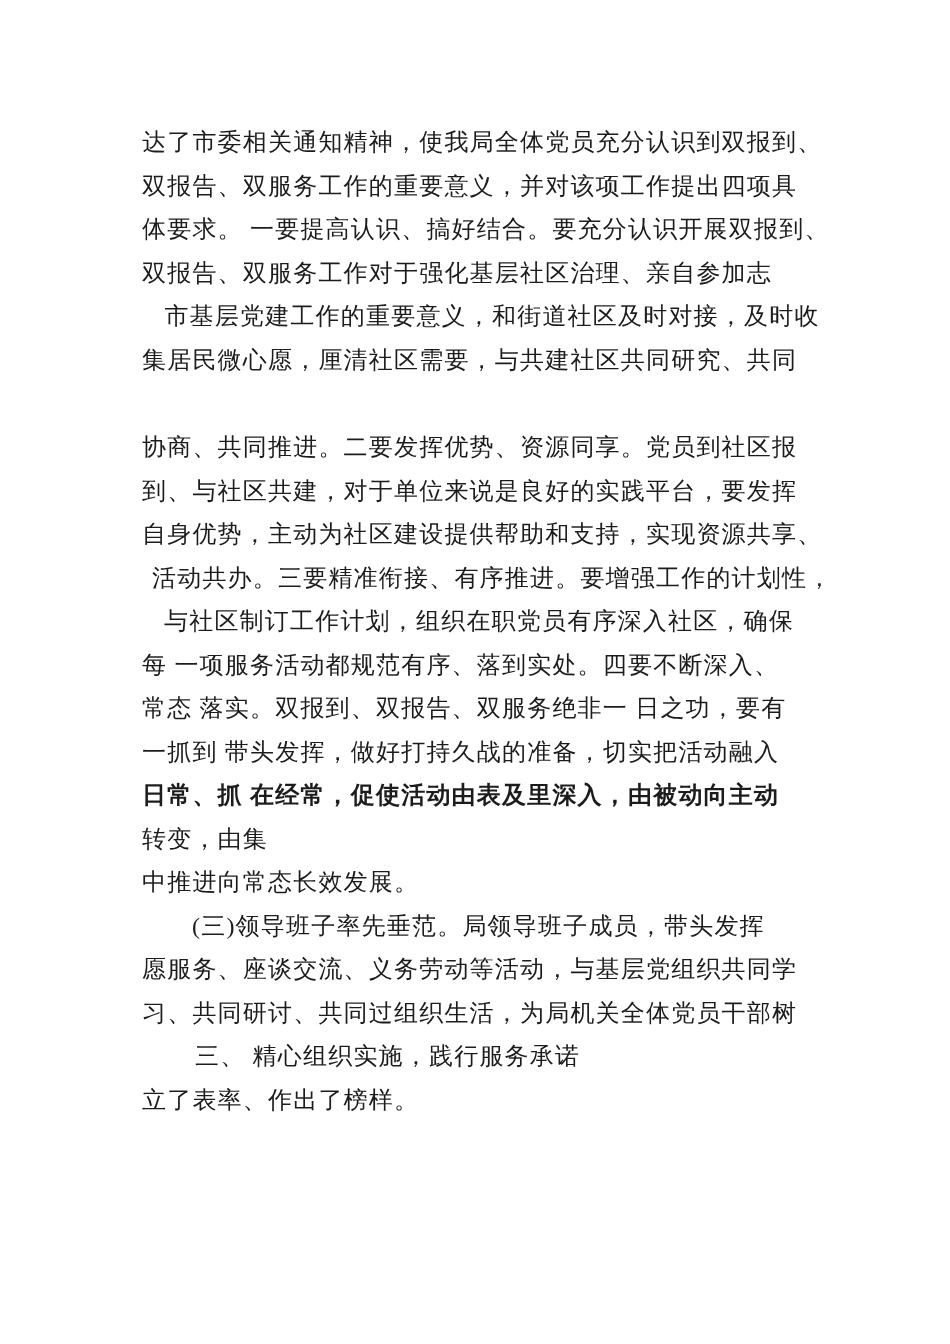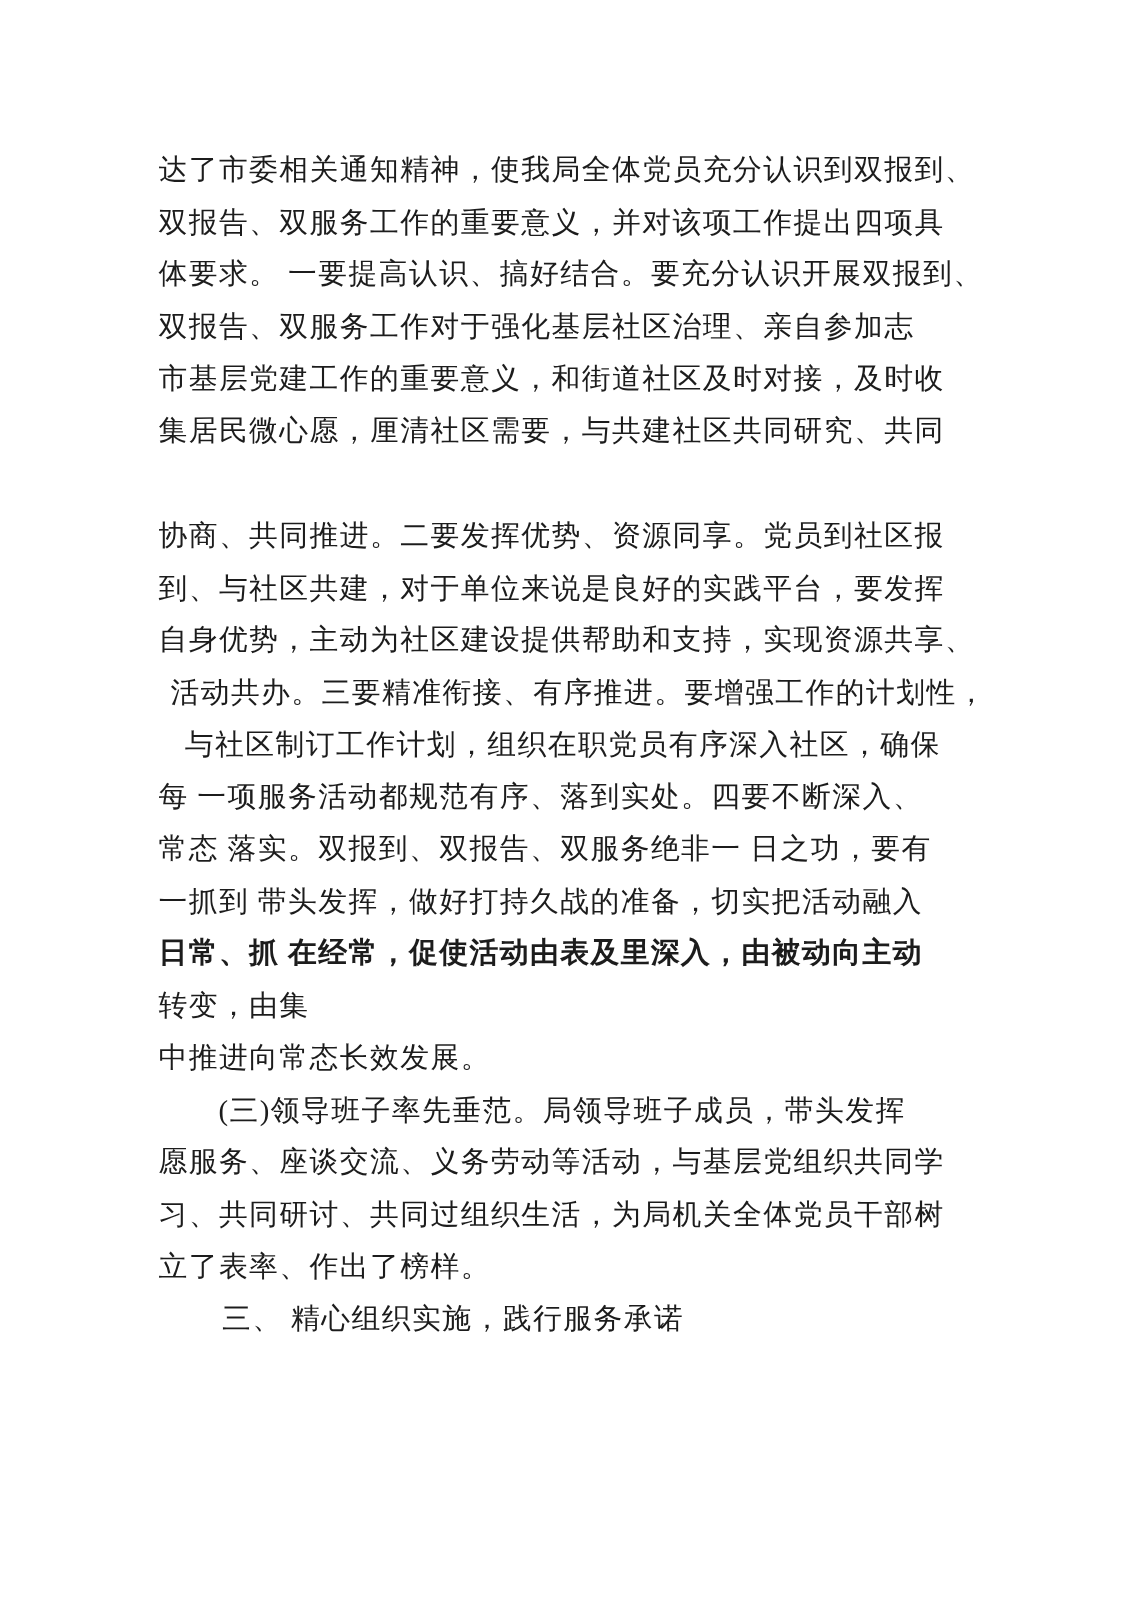--- a/index.html
+++ b/index.html
@@ -10,21 +10,21 @@
   .page {
     position: relative;
     width: 950px;
     height: 1344px;
     background: #ffffff;
     overflow: hidden;
     font-family: "Liberation Serif", "DejaVu Serif", serif;
   }
   .doc-body {
     position: absolute;
-    left: 132px;
+    left: 142px;
     top: 121px;
     width: 700px;
     color: #1c1c1c;
     font-size: 24px;
     letter-spacing: 1.2px;
     font-weight: 400;
   }
   .line {
     height: 43.5px;
     line-height: 43.5px;
@@ -33,32 +33,32 @@
 </style>
 </head>
 <body>
 
 <div class="page">
   <div class="doc-body" style="color: rgb(28, 28, 28);">
       <div class="line" style="padding-left: 0px;">达了市委相关通知精神，使我局全体党员充分认识到双报到、</div>
       <div class="line" style="padding-left: 0px;">双报告、双服务工作的重要意义，并对该项工作提出四项具</div>
       <div class="line" style="padding-left: 0px;">体要求。 一要提高认识、搞好结合。要充分认识开展双报到、</div>
       <div class="line" style="padding-left: 0px;">双报告、双服务工作对于强化基层社区治理、亲自参加志</div>
-      <div class="line" style="padding-left: 0px;">市基层党建工作的重要意义，和街道社区及时对接，及时收</div>
+      <div class="line" style="padding-left: 0px; text-align: center;">市基层党建工作的重要意义，和街道社区及时对接，及时收</div>
       <div class="line" style="padding-left: 0px;">集居民微心愿，厘清社区需要，与共建社区共同研究、共同</div>
       <div class="line" style="padding-left: 0px; margin-top: 44px;">协商、共同推进。二要发挥优势、资源同享。党员到社区报</div>
       <div class="line" style="padding-left: 0px;">到、与社区共建，对于单位来说是良好的实践平台，要发挥</div>
       <div class="line" style="padding-left: 0px;">自身优势，主动为社区建设提供帮助和支持，实现资源共享、</div>
       <div class="line" style="padding-left: 10px;">活动共办。三要精准衔接、有序推进。要增强工作的计划性，</div>
       <div class="line" style="padding-left: 22px;">与社区制订工作计划，组织在职党员有序深入社区，确保</div>
       <div class="line" style="padding-left: 0px;">每 一项服务活动都规范有序、落到实处。四要不断深入、</div>
       <div class="line" style="padding-left: 0px;">常态 落实。双报到、双报告、双服务绝非一 日之功，要有</div>
       <div class="line" style="padding-left: 0px;">一抓到 带头发挥，做好打持久战的准备，切实把活动融入</div>
       <div class="line" style="padding-left: 0px; font-weight: bold;">日常、抓 在经常，促使活动由表及里深入，由被动向主动</div>
       <div class="line" style="padding-left: 0px;">转变，由集</div>
       <div class="line" style="padding-left: 0px;">中推进向常态长效发展。</div>
       <div class="line" style="padding-left: 50px;">(三)领导班子率先垂范。局领导班子成员，带头发挥</div>
       <div class="line" style="padding-left: 0px;">愿服务、座谈交流、义务劳动等活动，与基层党组织共同学</div>
       <div class="line" style="padding-left: 0px;">习、共同研讨、共同过组织生活，为局机关全体党员干部树</div>
+      <div class="line" style="padding-left: 53px;">三、 精心组织实施，践行服务承诺</div>
       <div class="line" style="padding-left: 0px;">立了表率、作出了榜样。</div>
-      <div class="line" style="padding-left: 53px;">三、 精心组织实施，践行服务承诺</div>
     </div>
 </div>
 
 </body></html>

